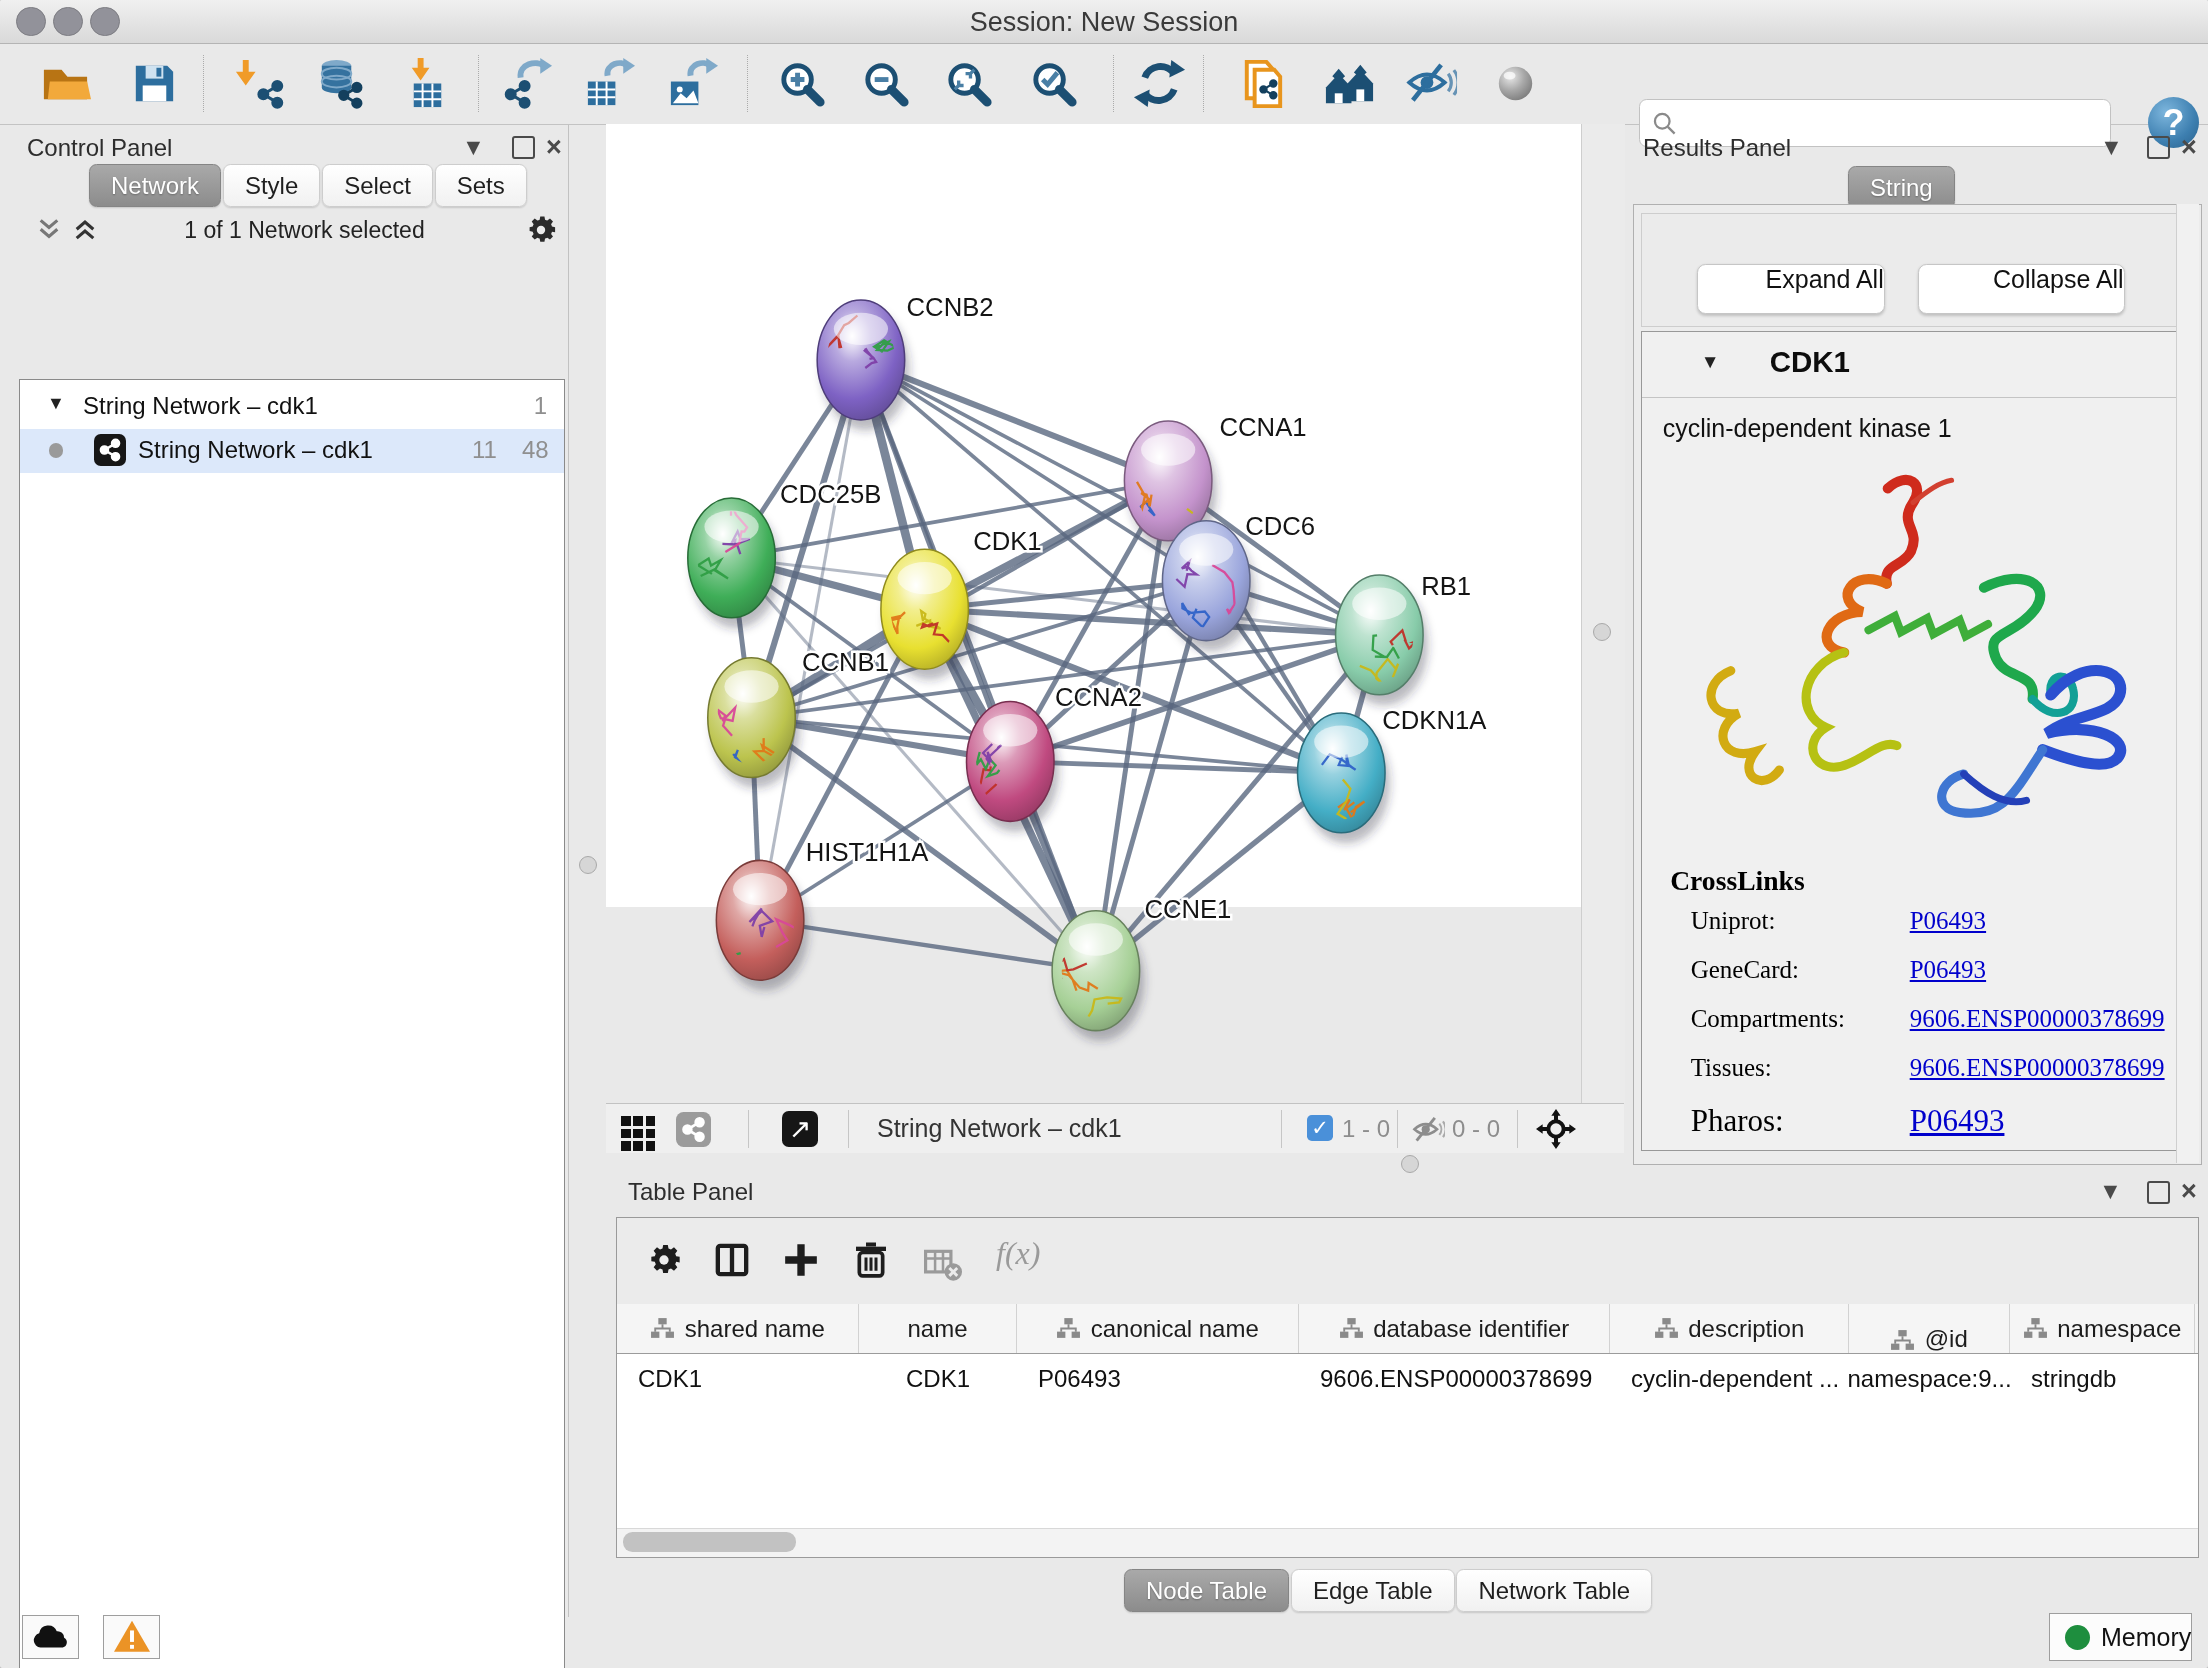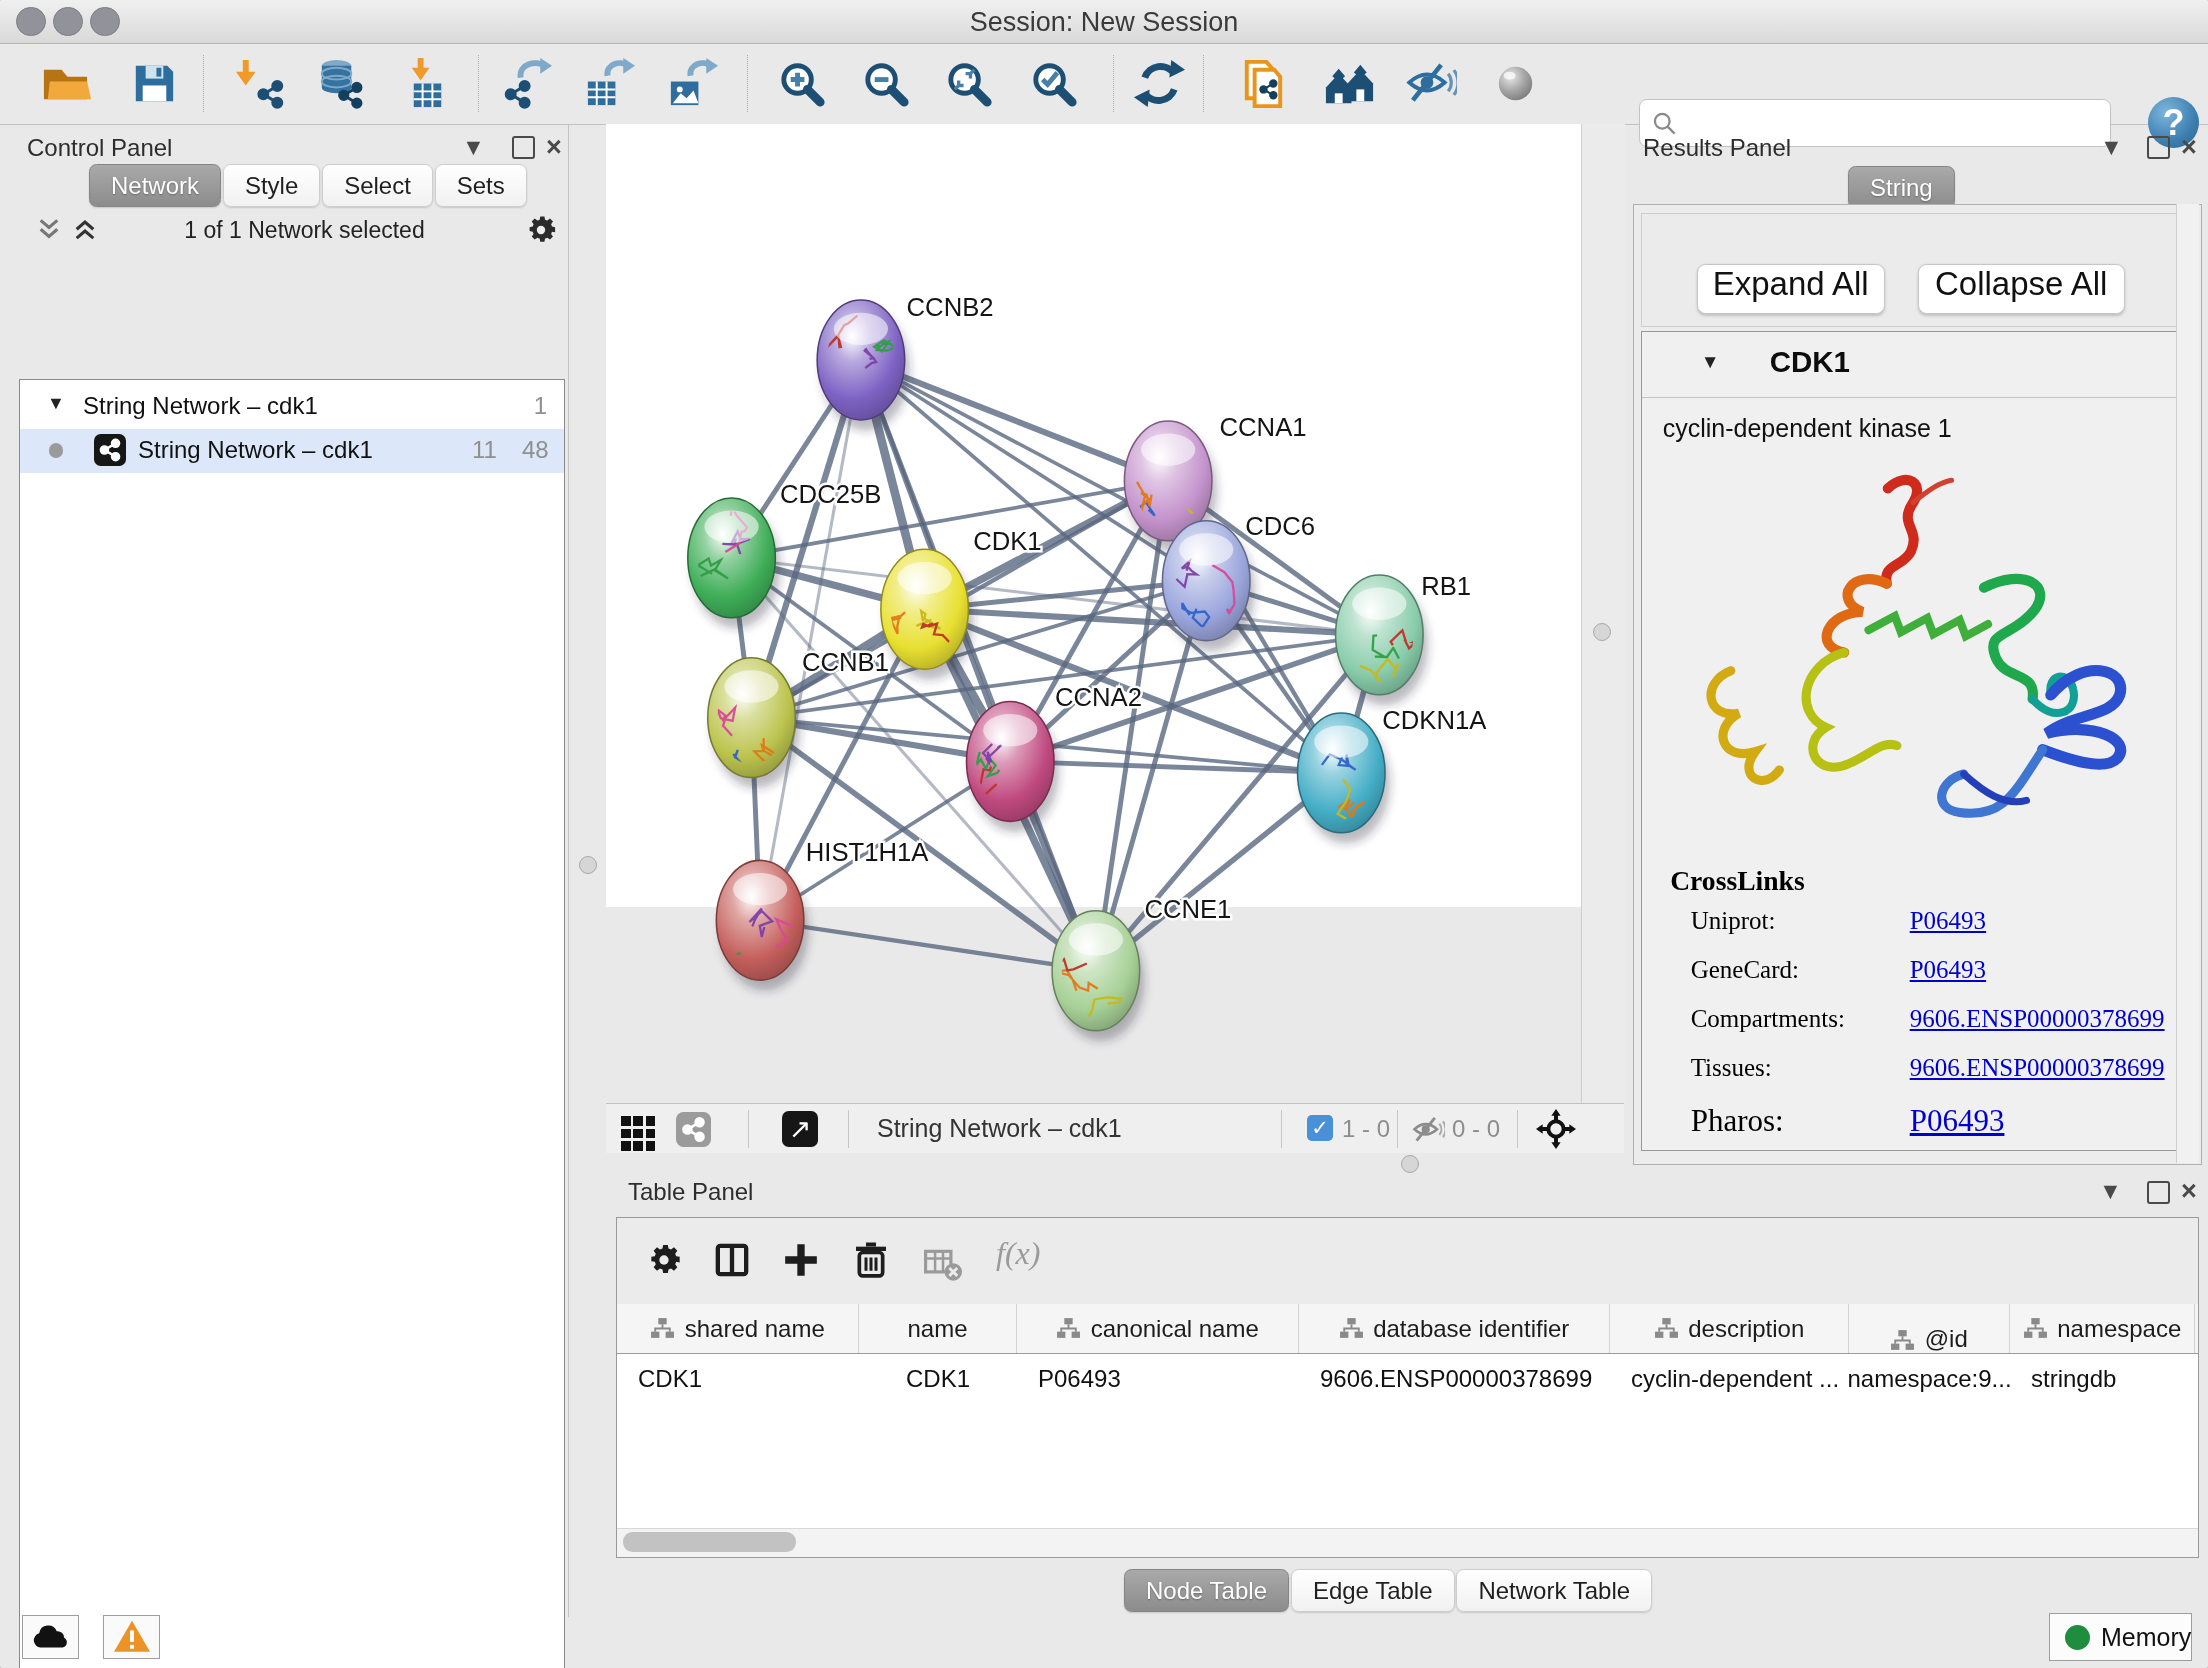--- a/index.html
+++ b/index.html
@@ -45,21 +45,21 @@
   .gridicon i{width:9.5px;height:9.5px;background:#111;}
   .chk{position:absolute;width:26px;height:26px;background:#4a90d9;border-radius:4.8px;color:#fff;
     font-size:21px;text-align:center;line-height:26px;}
   .cnt{position:absolute;font-size:24px;color:#8d8d8d;}
   .gutter{position:absolute;left:1581px;top:124px;width:43px;height:980px;background:#ebebeb;border-left:1px solid #cecece;}
   .handle{position:absolute;width:16px;height:16px;border-radius:50%;background:#d6d6d6;border:1px solid #a9a9a9;}
   
   .rpouter{position:absolute;left:1633px;top:204px;width:567px;height:959px;background:#ececec;border:1.9px solid #b0b0b0;}
   .rpbtnbox{position:absolute;left:6.7px;top:7.6px;width:548px;height:112px;border:1px solid #cdcdcd;background:#ebebeb;}
   .rbtn{position:absolute;top:50px;height:48px;background:#fff;border:1px solid #c6c6c6;border-radius:8.6px;
-    font-size:33px;color:#111;text-align:center;box-shadow:0 1.9px 2.9px rgba(0,0,0,.18);}
+    font-size:25px;color:#111;text-align:right;box-shadow:0 1.9px 2.9px rgba(0,0,0,.18);}
   .rpcontent{position:absolute;left:6.7px;top:126px;width:548px;height:818px;background:#f0f0f0;border:1px solid #989898;}
   .serif{font-family:"Liberation Serif",serif;}
   .xlink{color:#0000cc;text-decoration:underline;}
   .rscroll{position:absolute;left:2176px;top:204px;width:22px;height:959px;background:#f1f1f1;border-left:1px solid #cfcfcf;}
   
   .tpbox{position:absolute;left:616px;top:1217px;width:1581px;height:339px;background:#fff;border:1.9px solid #9a9a9a;}
   .tptools{position:absolute;left:0;top:0;right:0;height:86px;background:#ebebeb;}
   .thead{position:absolute;left:0;top:86px;right:0;height:49px;background:#f5f5f5;border-bottom:1.9px solid #9b9b9b;display:flex;}
   .trowdata{position:absolute;left:0;top:137px;right:0;height:48px;display:flex;background:#fff;}
   .hcell{box-sizing:border-box;border-right:1px solid #d2d2d2;font-size:24px;color:#1c1c1c;

